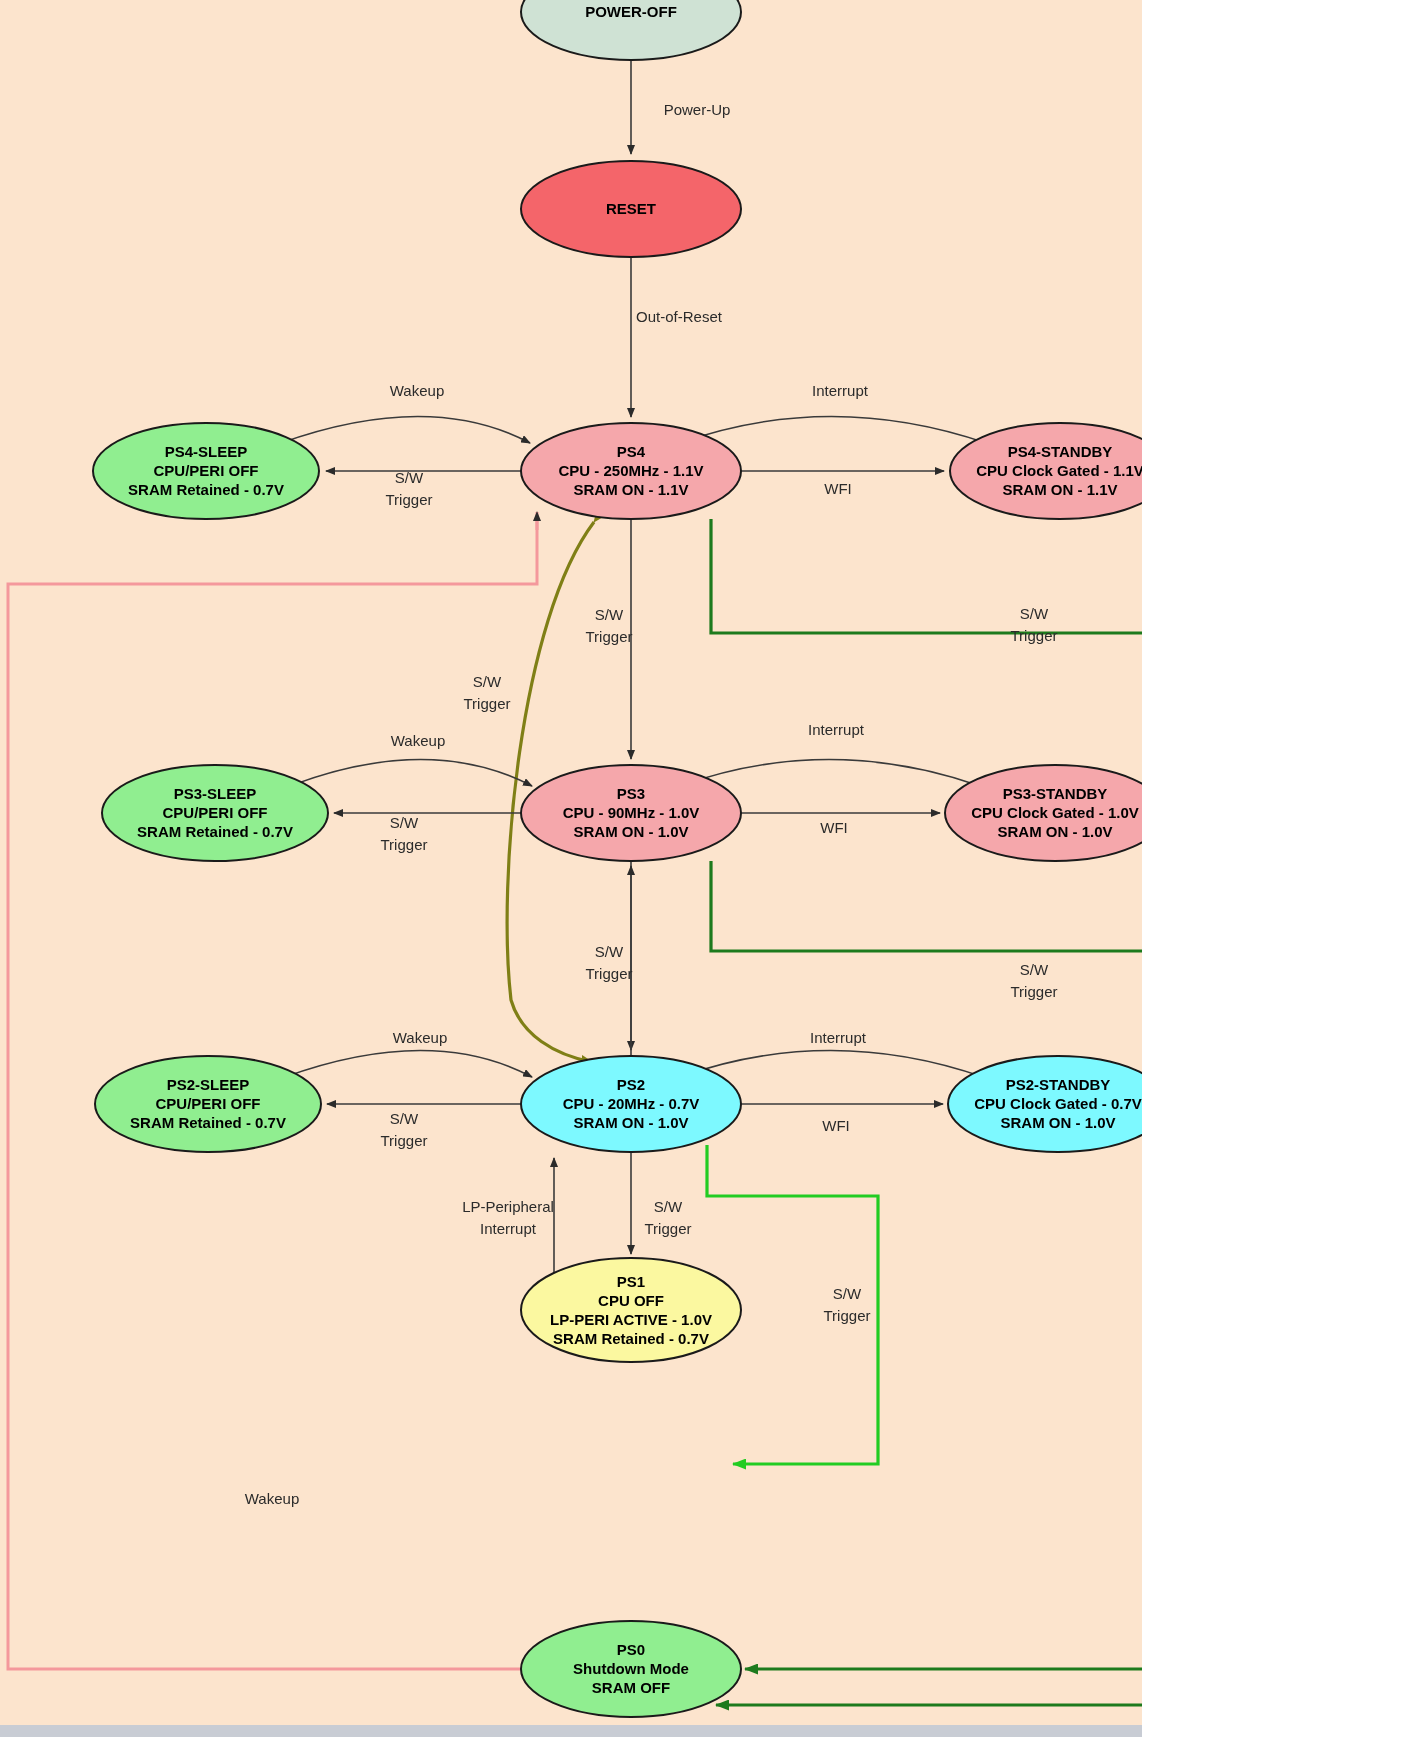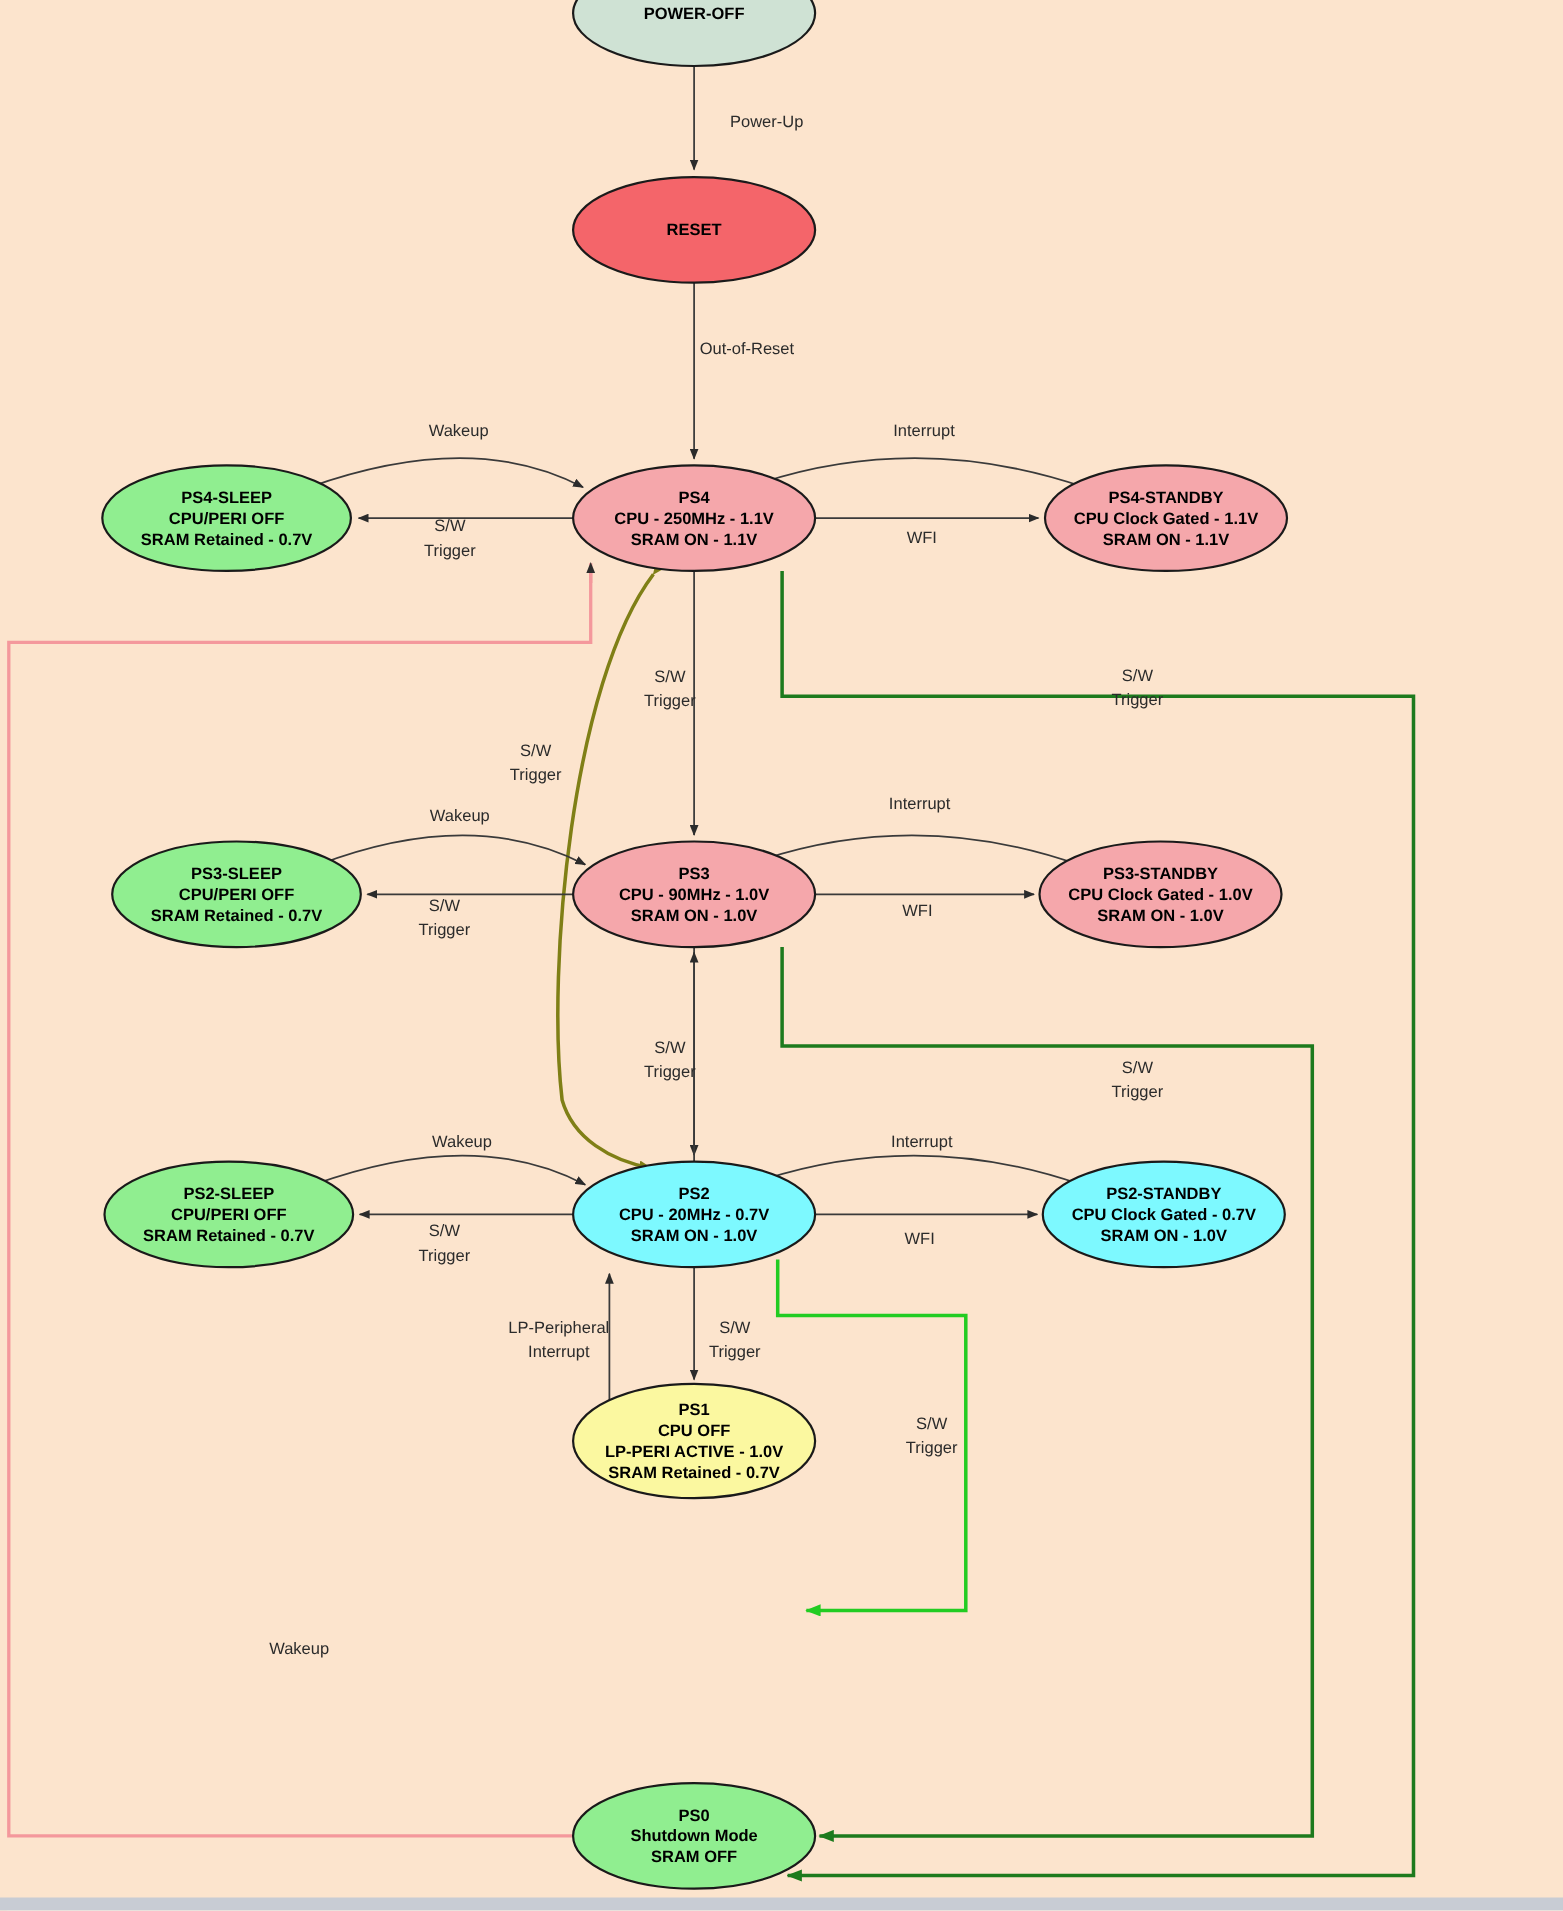--- a/index.html
+++ b/index.html
@@ -5,21 +5,21 @@
   html, body {
     margin: 0;
     padding: 0;
     background: #ffffff;
   }
   body {
     font-family: "Liberation Sans", sans-serif;
   }
   #canvas {
     position: relative;
-    width: 1421px;
+    width: 1142px;
     height: 1737px;
     background: #fce4cd;
     overflow: hidden;
   }
   #canvas svg {
     position: absolute;
     top: 0;
     left: 0;
     width: 1421px;
     height: 1737px;

